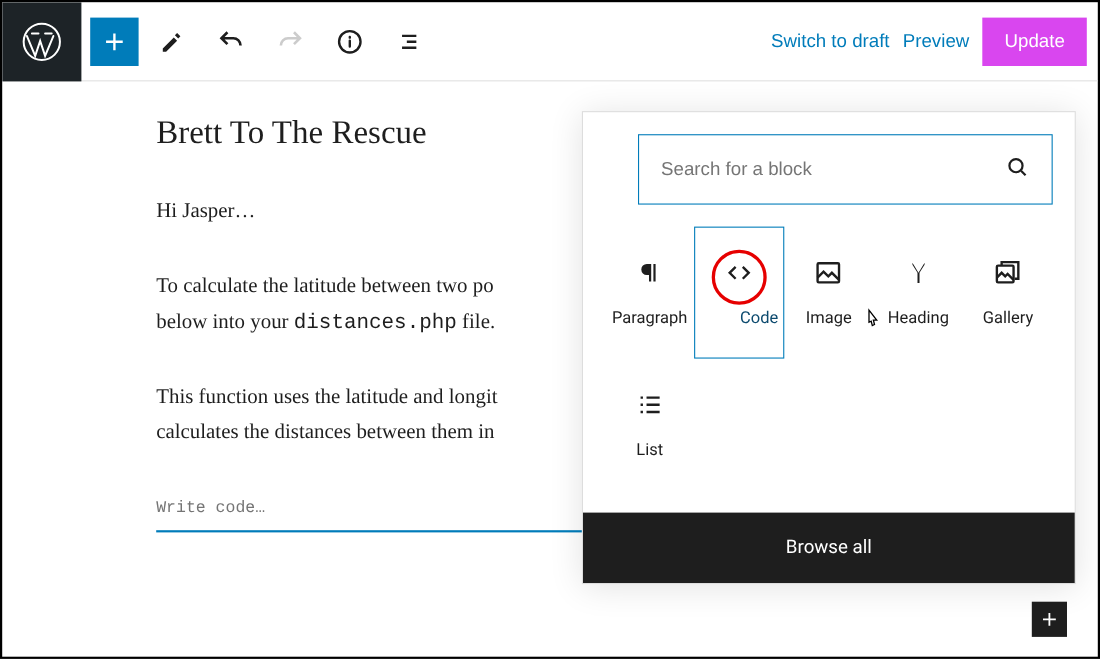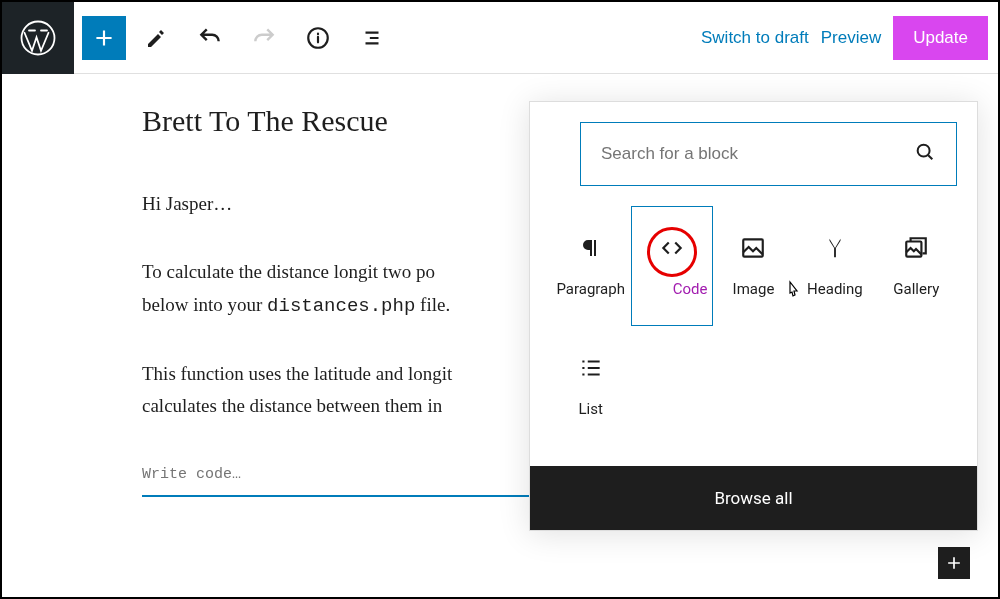--- a/index.html
+++ b/index.html
@@ -8,35 +8,35 @@
     .toolbar { display: flex; align-items: center; height: 72px; border-bottom: 1px solid #e0e0e0; padding: 0 10px 0 0; }
     .wp-logo { width: 72px; height: 72px; background: #1d2327; display: flex; align-items: center; justify-content: center; }
     .toolbar-left { display: flex; align-items: center; gap: 6px; margin-left: 8px; }
     .add-block-btn { width: 44px; height: 44px; background: #007cba; display: flex; align-items: center; justify-content: center; cursor: pointer; }
     .icon-btn { width: 48px; height: 48px; display: flex; align-items: center; justify-content: center; cursor: pointer; border: none; background: transparent; }
     .toolbar-right { margin-left: auto; display: flex; align-items: center; gap: 12px; }
     .link-btn { color: #007cba; font-size: 17px; cursor: pointer; background: none; border: none; }
     .update-btn { background: #d946ef; color: #fff; padding: 12px 20px; font-size: 17px; cursor: pointer; border: none; }
     
     .content { padding: 30px 0 0 140px; width: 560px; }
-    .post-title { font-size: 30px; font-weight: 400; font-family: Georgia, serif; color: #1e1e1e; margin-bottom: 50px; }
+    .post-title { font-size: 30px; font-weight: 400; font-family: Georgia, serif; color: #1e1e1e; margin-bottom: 38px; }
     .para { font-family: Georgia, serif; font-size: 19px; line-height: 1.7; color: #1e1e1e; margin-bottom: 36px; }
     .code-inline { font-family: "Courier New", monospace; text-align: right; }
     .code-block-placeholder { font-family: "Courier New", monospace; font-size: 15px; color: #757575; padding: 8px 0 12px 0; border-bottom: 2px solid #007cba; width: 820px; margin-top: 10px; }
     
     .block-inserter { position: absolute; top: 99px; left: 527px; width: 449px; background: #fff; border: 1px solid #ddd; box-shadow: 0 3px 30px rgba(0,0,0,0.12); }
     .search-wrap { padding: 20px; margin-left: 30px; }
     .search-box { width: 100%; height: 64px; border: 1.5px solid #007cba; display: flex; align-items: center; padding: 0 20px; }
     .search-input { flex: 1; border: none; outline: none; font-size: 17px; color: #555; }
     .search-input::placeholder { color: #757575; }
     
     .block-grid { display: grid; grid-template-columns: repeat(5, 1fr); gap: 0; padding: 0 20px 20px 20px; }
     .block-item { display: flex; flex-direction: column; align-items: center; justify-content: center; height: 120px; cursor: pointer; position: relative; }
     .block-item.selected { border: 1.5px solid #007cba; }
-    .block-item.selected .block-label { color: #a21caf; margin-left: 36px; }
+    .block-item.selected .block-label { color: #0c4a6e; margin-left: 36px; }
     .block-icon { width: 28px; height: 28px; margin-bottom: 18px; display: flex; align-items: center; justify-content: center; }
     .block-label { font-size: 15px; color: #1e1e1e; }
     .highlight-circle { position: absolute; width: 50px; height: 50px; border: 3px solid #e60000; border-radius: 50%; top: 20px; left: 50%; transform: translateX(-50%); pointer-events: none; }
     
     .browse-all { background: #1e1e1e; color: #fff; text-align: center; padding: 22px 0; font-size: 17px; cursor: pointer; }
     
     .floating-add { position: absolute; bottom: 18px; right: 28px; width: 32px; height: 32px; background: #1e1e1e; display: flex; align-items: center; justify-content: center; cursor: pointer; }
     
     .pointer-cursor { position: absolute; top: 278px; left: 782px; pointer-events: none; z-index: 100; }
   </style>
@@ -87,26 +87,26 @@
     <button class="link-btn">Switch to draft</button>
     <button class="link-btn">Preview</button>
     <button class="update-btn">Update</button>
   </div>
 </div>
 
 <div class="content">
   <h1 class="post-title">Brett To The Rescue</h1>
   <p class="para">Hi Jasper…</p>
   <p class="para">
-    <span>To calculate the distance longit two po</span><br>
+    <span>To calculate the latitude between two po</span><br>
     <span>below into your </span><span class="code-inline">distances.php</span><span> file.</span>
   </p>
   <p class="para">
     <span>This function uses the latitude and longit</span><br>
-    <span>calculates the distance between them in</span>
+    <span>calculates the distances between them in</span>
   </p>
   <div class="code-block-placeholder">Write code…</div>
 </div>
 
 <div class="block-inserter">
   <div class="search-wrap">
     <div class="search-box">
       <input class="search-input" type="text" placeholder="Search for a block" style="">
       <span>
         <svg width="22" height="22" viewBox="0 0 24 24" fill="none" stroke="#1e1e1e" stroke-width="2.2">

